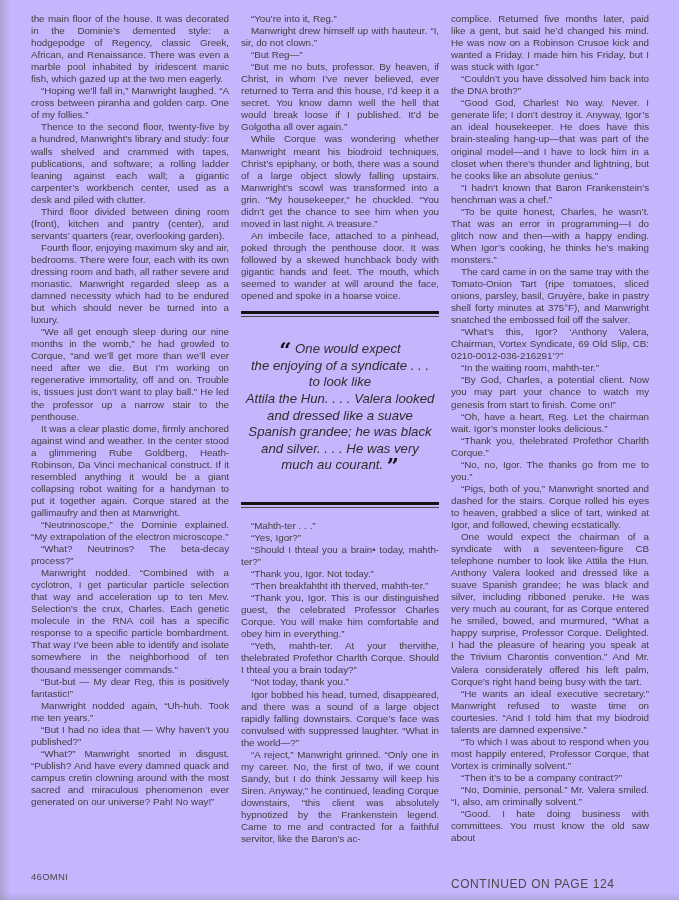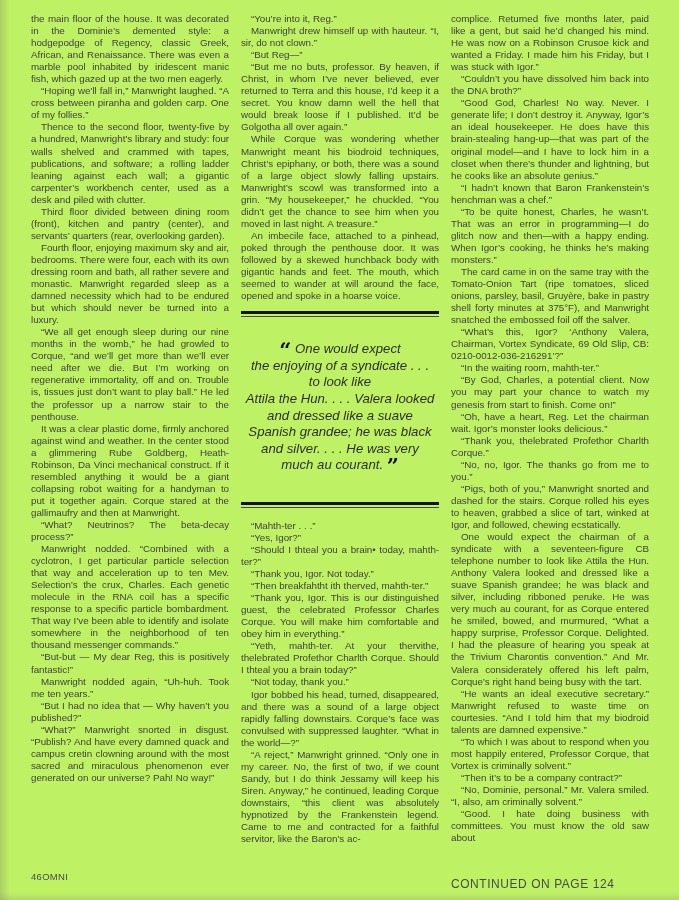--- a/index.html
+++ b/index.html
@@ -1,19 +1,19 @@
 <!DOCTYPE html>
 <html><head>
 <meta charset="utf-8">
 <style>
   html,body{margin:0;padding:0;}
   .page{
     position:relative;
     width:679px;height:900px;
-    background:#bef264;
+    background:#c4b5fd;
     overflow:hidden;
     font-family:"Liberation Sans","DejaVu Sans",sans-serif;
     color:#414141;
   }
   .edge-left{position:absolute;left:0;top:0;width:10px;height:100%;
     background:linear-gradient(to right, rgba(120,115,105,0.28), rgba(120,115,105,0));}
   .edge-bottom{position:absolute;left:0;bottom:0;width:100%;height:8px;
     background:linear-gradient(to top, rgba(120,115,105,0.20), rgba(120,115,105,0));}
   .cols{
     position:absolute;left:31px;top:13px;
@@ -76,20 +76,21 @@
   <div class="cols">
 
     <div class="col">
       <p class="cont">the main floor of the house. It was decorated in the Dominie’s demented style: a hodgepodge of Regency, classic Greek, African, and Renaissance. There was even a marble pool inhabited by iridescent manic fish, which gazed up at the two men eagerly.</p>
       <p>“Hoping we’ll fall in,” Manwright laughed. “A cross between piranha and golden carp. One of my follies.”</p>
       <p>Thence to the second floor, twenty-five by a hundred, Manwright’s library and study: four walls shelved and crammed with tapes, publications, and software; a rolling ladder leaning against each wall; a gigantic carpenter’s workbench center, used as a desk and piled with clutter.</p>
       <p>Third floor divided between dining room (front), kitchen and pantry (center), and servants’ quarters (rear, overlooking garden).</p>
       <p>Fourth floor, enjoying maximum sky and air, bedrooms. There were four, each with its own dressing room and bath, all rather severe and monastic. Manwright regarded sleep as a damned necessity which had to be endured but which should never be turned into a luxury.</p>
       <p>“We all get enough sleep during our nine months in the womb,” he had growled to Corque, “and we’ll get more than we’ll ever need after we die. But I’m working on regenerative immortality, off and on. Trouble is, tissues just don’t want to play ball.” He led the professor up a narrow stair to the penthouse.</p>
       <p>It was a clear plastic dome, firmly anchored against wind and weather. In the center stood a glimmering Rube Goldberg, Heath-Robinson, Da Vinci mechanical construct. If it resembled anything it would be a giant collapsing robot waiting for a handyman to put it together again. Corque stared at the gallimaufry and then at Manwright.</p>
+      <p>“Neutrinoscope,” the Dominie explained. “My extrapolation of the electron microscope.”</p>
       <p>“What? Neutrinos? The beta-decay process?”</p>
       <p>Manwright nodded. “Combined with a cyclotron, I get particular particle selection that way and acceleration up to ten Mev. Selection’s the crux, Charles. Each genetic molecule in the RNA coil has a specific response to a specific particle bombardment. That way I’ve been able to identify and isolate somewhere in the neighborhood of ten thousand messenger commands.”</p>
       <p>“But-but — My dear Reg, this is positively fantastic!”</p>
       <p>Manwright nodded again, “Uh-huh. Took me ten years.”</p>
       <p>“But I had no idea that — Why haven’t you published?”</p>
       <p>“What?” Manwright snorted in disgust. “Publish? And have every damned quack and campus cretin clowning around with the most sacred and miraculous phenomenon ever generated on our universe? Pah! No way!”</p>
     </div>
 
     <div class="col">
       <p>“You’re into it, Reg.”</p>

